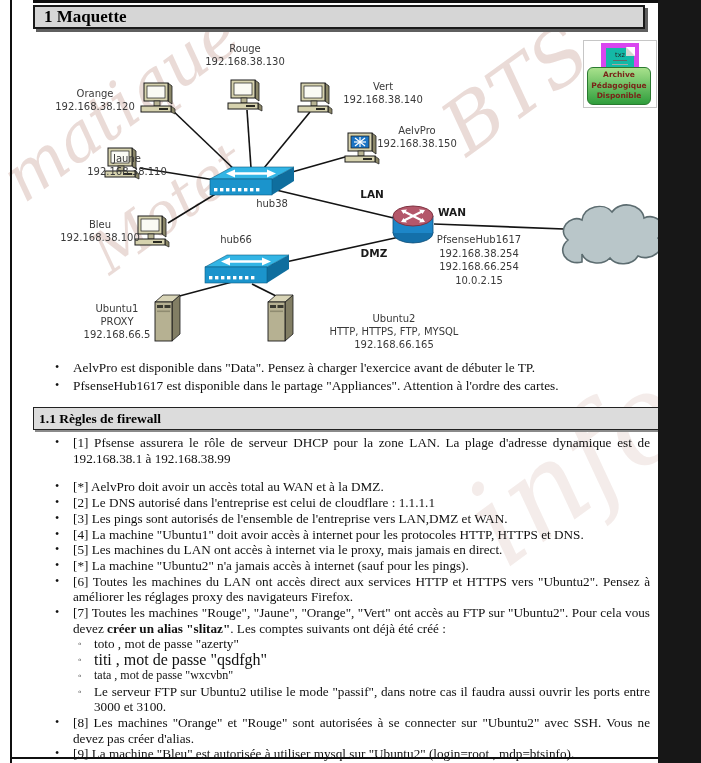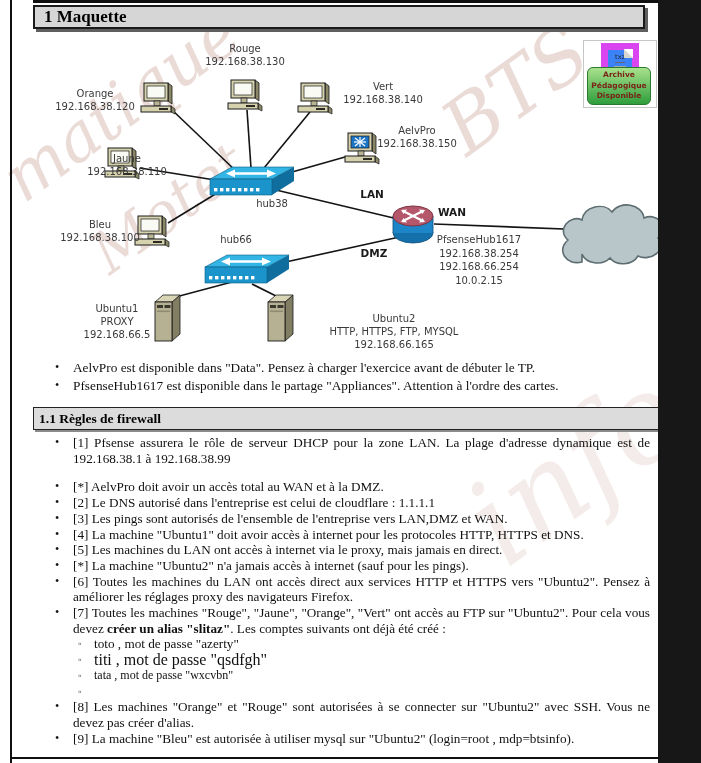--- a/index.html
+++ b/index.html
@@ -14,22 +14,22 @@
 
   
   .title-box{position:absolute;left:33px;top:5px;width:612px;height:24px;background:#d6d6d6;
     border:2px solid #1a1a1a;box-shadow:3px 3px 0 #5f5f5f;z-index:4;display:flex;align-items:center;
     padding-left:9px;box-sizing:border-box;}
   .title-box span{font-weight:bold;font-size:17px;color:#000;}
 
   
   .archive{position:absolute;left:583px;top:40px;width:72px;height:66px;background:#fff;
     border:1px solid #c6c6c6;z-index:4;}
-  .doc{position:absolute;left:17px;top:2px;width:38px;height:36px;background:#3b82f6;
-    border:7px solid #d946ef;box-sizing:border-box;}
+  .doc{position:absolute;left:17px;top:2px;width:38px;height:36px;background:#14b8a6;
+    border:5px solid #d946ef;box-sizing:border-box;}
   .doc-fold{position:absolute;right:-1px;top:-1px;width:0;height:0;
     border-left:9px solid #d8d8d2;border-top:9px solid #fff;}
   .doc-label{font-family:"DejaVu Sans",sans-serif;font-size:6.5px;text-align:center;color:#222;
     margin:3px 7px 0;border-bottom:1px solid #666;padding-bottom:1px;}
   .doc-line{height:1px;background:#a8a8a2;margin:3px 6px 0;}
   .folder{position:absolute;left:3px;top:26px;width:64px;height:38px;border-radius:6px;
     background:linear-gradient(#a8e18c,#2f9e3c);border:1.5px solid #2a7a30;box-sizing:border-box;
     display:flex;flex-direction:column;justify-content:center;text-align:center;}
   .folder div{font-family:"DejaVu Sans",sans-serif;font-size:7.5px;line-height:1.45;
     font-weight:bold;color:#7a2418;}
@@ -304,20 +304,21 @@
   <div class="li sub">
     <span class="m">◦</span>
     <span class="t" style="font-size:16px;line-height:15.7px;">titi , mot de passe "qsdfgh"</span>
   </div>
   <div class="li sub">
     <span class="m">◦</span>
     <span class="t" style="font-size:12px;line-height:15.7px;">tata , mot de passe "wxcvbn"</span>
   </div>
   <div class="li sub">
     <span class="m">◦</span>
+    <span class="t" style="font-size:13.2px;line-height:15.7px;">Le serveur FTP sur Ubuntu2 utilise le mode "passif", dans notre cas il faudra aussi ouvrir les ports entre 3000 et 3100.</span>
   </div>
 
   <div class="li rule">
     <span class="m">•</span>
     <span class="t"><span>[8] Les machines "Orange" et "Rouge" sont autorisées à se connecter sur "Ubuntu2" avec SSH. Vous ne devez pas créer d'alias.</span><span class="b"></span><span></span></span>
   </div>
   <div class="li rule">
     <span class="m">•</span>
     <span class="t"><span>[9] La machine "Bleu" est autorisée à utiliser mysql sur "Ubuntu2" (login=root , mdp=btsinfo).</span><span class="b"></span><span></span></span>
   </div>

